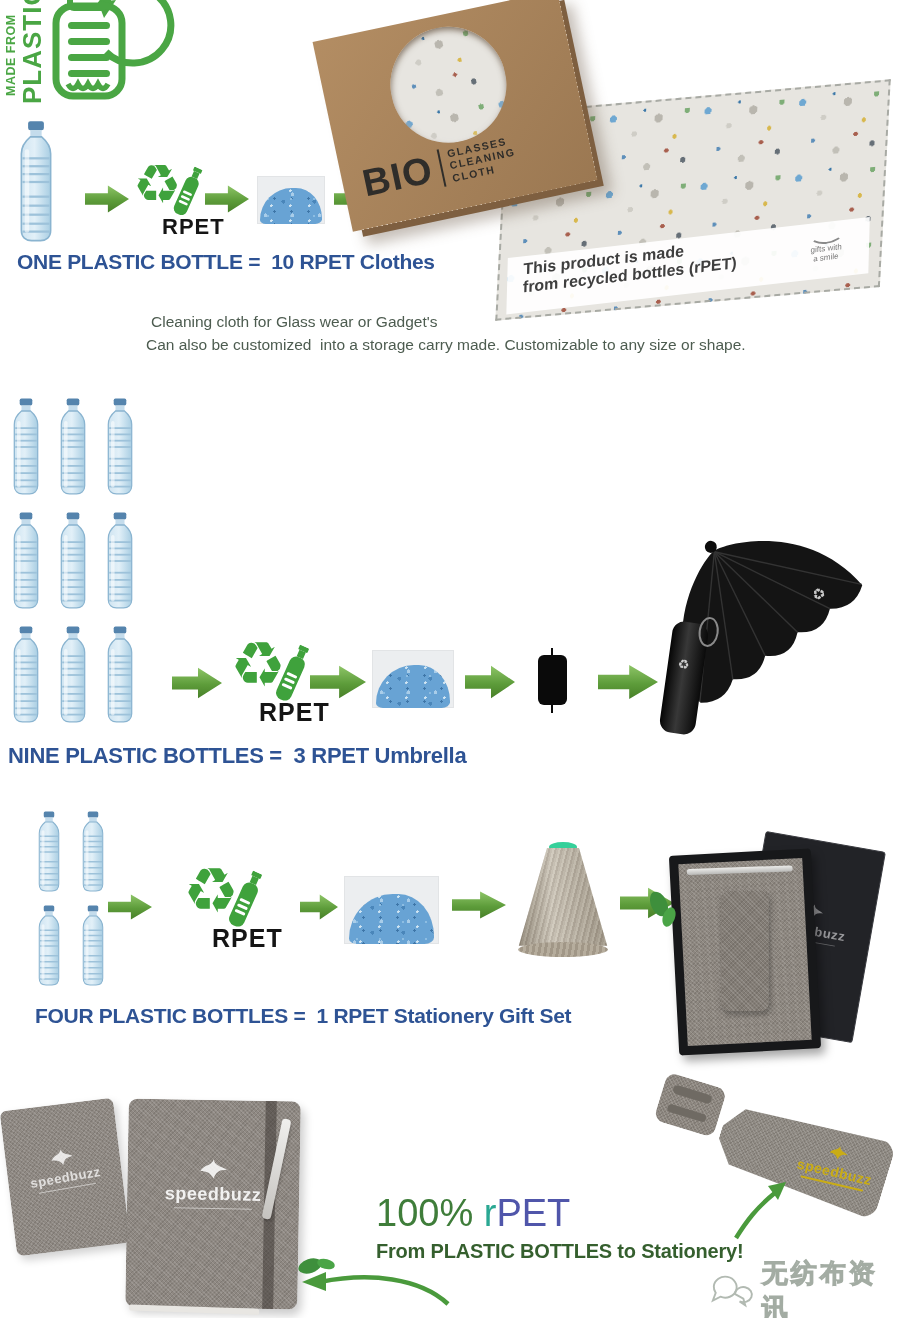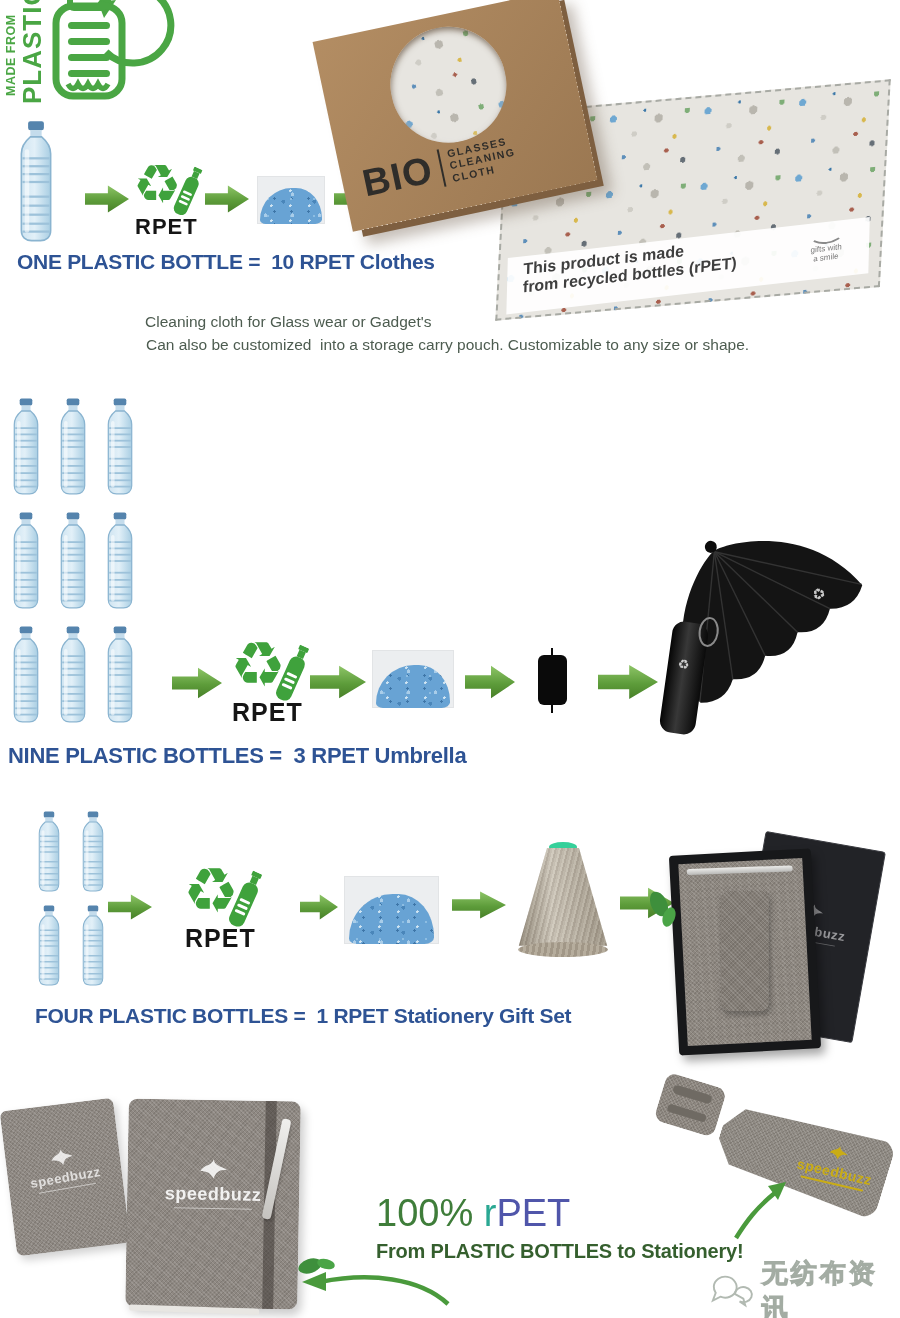--- a/index.html
+++ b/index.html
@@ -8,21 +8,21 @@
   .abs{position:absolute;}
   
   .arrow{background:linear-gradient(180deg,#93c96c 0%,#5d9c3a 55%,#457c26 100%);
          clip-path:polygon(0 31%,52% 31%,52% 5%,100% 50%,52% 95%,52% 69%,0 69%);}
   
   .title{color:#2e5394;font-weight:bold;font-size:21px;letter-spacing:-0.3px;white-space:pre;}
   
   .desc{color:#4d5c50;font-size:15.5px;white-space:pre;}
   
   .recycle-glyph{font-family:"DejaVu Sans",sans-serif;color:#3fa23c;line-height:1;display:block;}
-  .rpet-text{font-weight:bold;color:#151515;letter-spacing:1px;font-family:"Liberation Sans",sans-serif;}
+  .rpet-text{font-weight:bold;color:#151515;letter-spacing:1px;font-family:"Liberation Sans",sans-serif;margin-left:27px;}
   
   .flakes-bg{background:#eceef0;display:flex;align-items:flex-end;justify-content:center;box-shadow:inset 0 0 0 1px #e2e4e6;}
   .flakes{width:90%;height:74%;background-color:#68a3d4;
     border-radius:55% 45% 12% 10% / 95% 90% 14% 12%;
     background-image:
       radial-gradient(circle 3px at 20% 30%, #a9cde9 60%, transparent 61%),
       radial-gradient(circle 2px at 60% 18%, #cfe4f2 60%, transparent 61%),
       radial-gradient(circle 3px at 75% 55%, #4a86ba 60%, transparent 61%),
       radial-gradient(circle 2px at 35% 65%, #8dbde2 60%, transparent 61%),
       radial-gradient(circle 2px at 85% 80%, #3e76a8 60%, transparent 61%);
@@ -149,22 +149,22 @@
       <span style="width:2px;height:38px;background:#2f2d2a;display:inline-block;"></span>
       <span style="display:inline-block;line-height:1.15;">
         <div style="font-size:10.5px;font-weight:bold;color:#2f2d2a;letter-spacing:1.5px;">GLASSES</div>
         <div style="font-size:10.5px;font-weight:bold;color:#2f2d2a;letter-spacing:1.5px;">CLEANING</div>
         <div style="font-size:10.5px;font-weight:bold;color:#2f2d2a;letter-spacing:1.5px;">CLOTH</div>
       </span>
     </div>
   </div>
 
   <div class="abs title" style="left:17px;top:250px;">ONE PLASTIC BOTTLE =  10 RPET Clothes</div>
-  <div class="abs desc" style="left:145px;top:313px;">Cleaning cloth for Glass wear or Gadget's</div>
-  <div class="abs desc" style="left:146px;top:336px;">Can also be customized  into a storage carry pouch. Customizable to any size or shape.</div>
+  <div class="abs desc" style="left:151px;top:313px;">Cleaning cloth for Glass wear or Gadget's</div>
+  <div class="abs desc" style="left:146px;top:336px;">Can also be customized  into a storage carry made. Customizable to any size or shape.</div>
 
   <div class="abs" style="left:8px;top:396px;display:grid;grid-template-columns:repeat(3,36px);gap:12px 11px;">
     <svg width="36" height="102">
         <use href="#bottle"></use>
       </svg>
     <svg width="36" height="102">
         <use href="#bottle"></use>
       </svg>
     <svg width="36" height="102">
         <use href="#bottle"></use>

